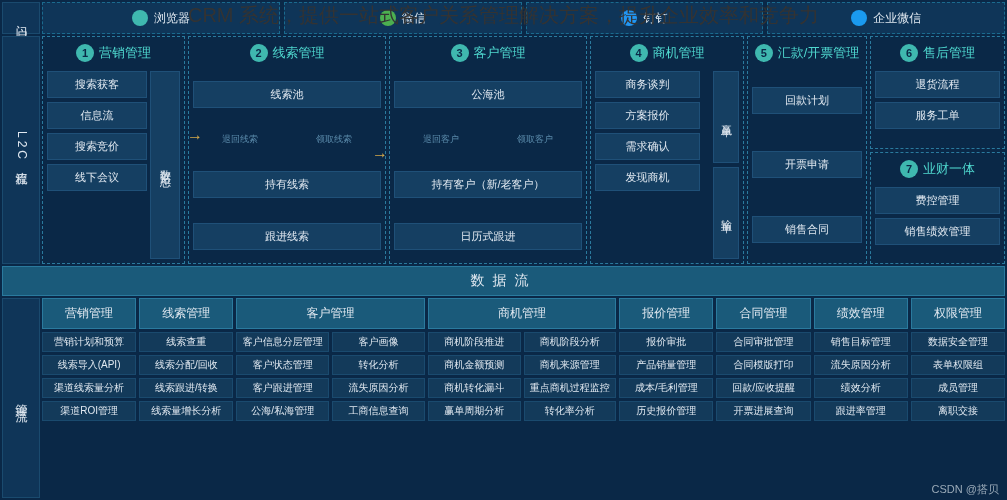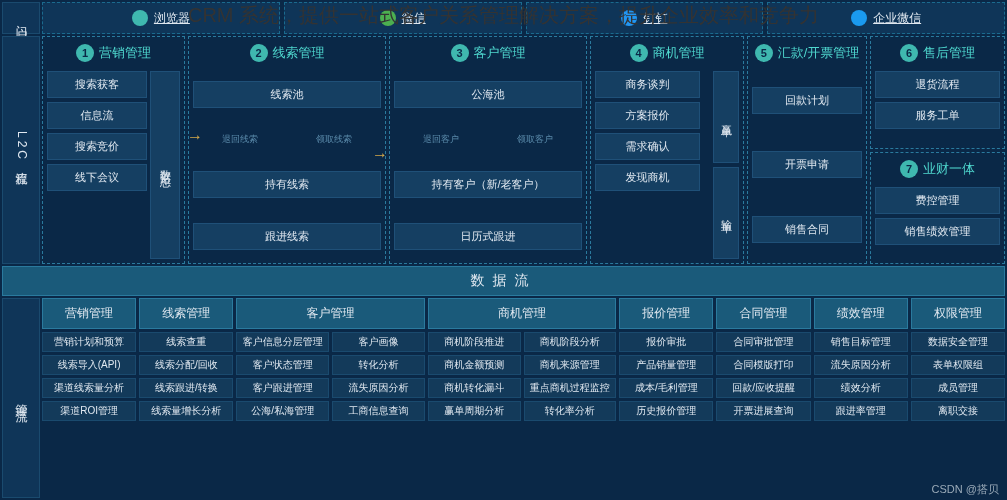--- a/index.html
+++ b/index.html
@@ -49,21 +49,20 @@
 }
 .portal-item {
   flex: 1;
   background: #0f3558;
   border: 1px dashed #1a6a8e;
   display: flex;
   align-items: center;
   justify-content: center;
   gap: 6px;
   font-size: 12px;
-  text-decoration: underline;
 }
 .portal-icon {
   width: 16px;
   height: 16px;
   border-radius: 50%;
   background: #3fb8af;
   display: inline-block;
 }
 .l2c-area {
   display: flex;

